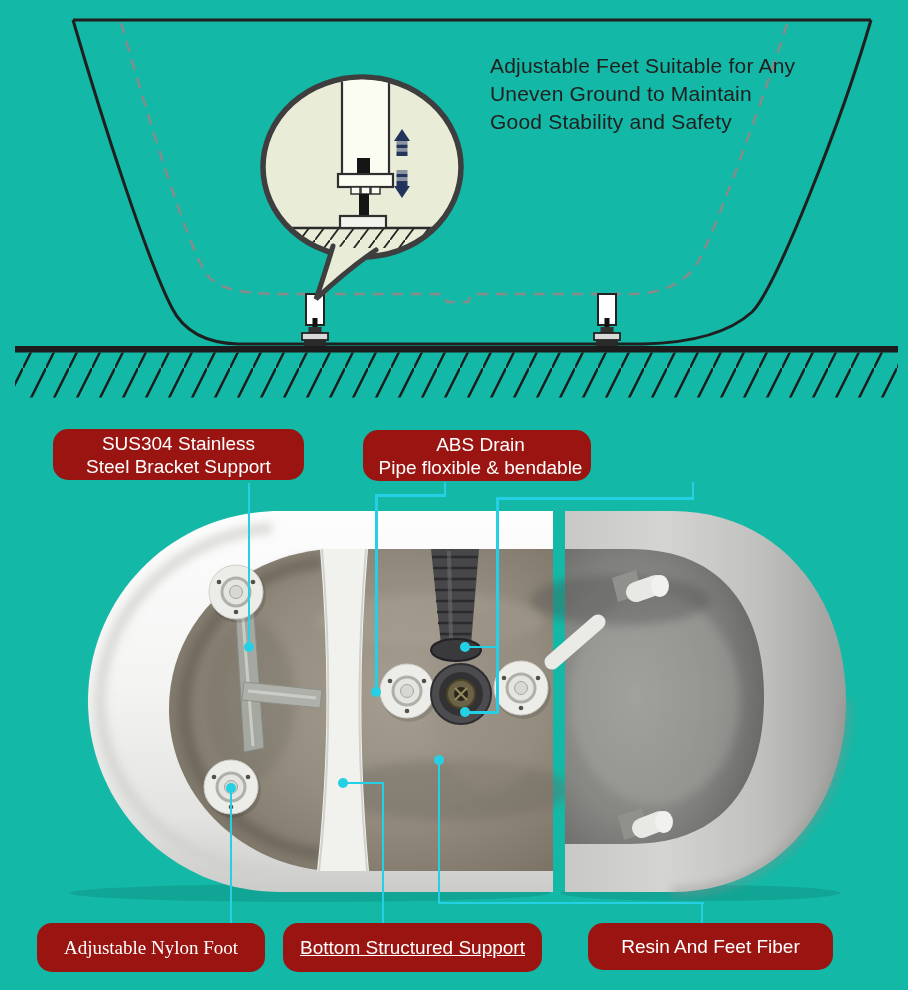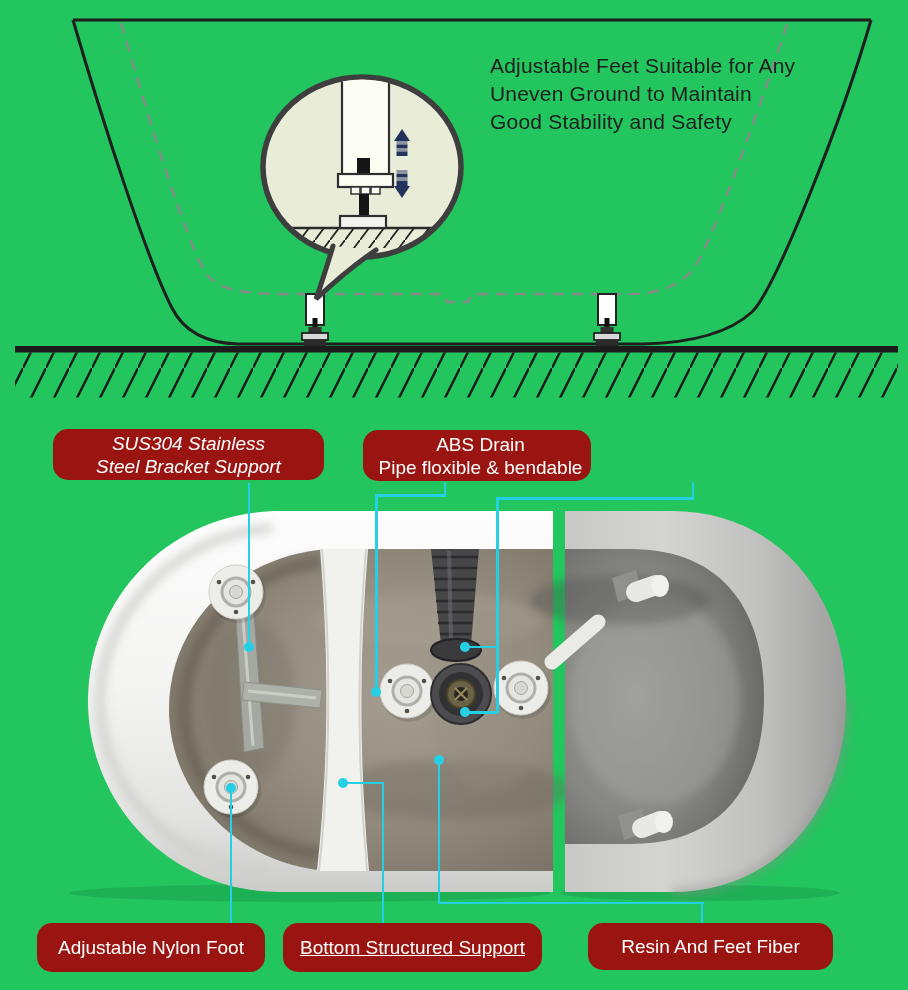--- a/index.html
+++ b/index.html
@@ -2,21 +2,21 @@
 <html style="--label-bg: #9a1511; --label-text: #ffffff; --connector: #26d0e4;"><head>
 <meta charset="utf-8">
 <style>
   :root{
     --label-bg:#9a1511;
     --label-text:#ffffff;
     --connector:#26d0e4;
   }
   html,body{margin:0;padding:0;background:#ffffff;}
   .stage{
-    position:relative;width:908px;height:990px;background:#22c55e;
+    position:relative;width:908px;height:990px;background:#14b8a6;
     font-family:"Liberation Sans",sans-serif;overflow:hidden;
   }
   .gfx{position:absolute;left:0;top:0;}
   .top-text{
     position:absolute;left:490px;top:52px;width:330px;
     font-size:21px;line-height:28px;color:#202020;
     white-space:pre-line;letter-spacing:0.2px;
   }
   .callout{
     position:absolute;background:var(--label-bg);color:var(--label-text);
@@ -273,21 +273,21 @@
     <div class="cl" style="left:381.5px;top:781.5px;width:2.5px;height:141.5px;"></div>
     <div class="cd" style="left:343px;top:783px;"></div>
   </div>
   <div>
     <div class="cl" style="left:437.5px;top:760px;width:2.5px;height:143px;"></div>
     <div class="cl" style="left:437.5px;top:901.5px;width:266px;height:2.5px;"></div>
     <div class="cl" style="left:700.5px;top:901.5px;width:2.5px;height:21.5px;"></div>
     <div class="cd" style="left:439px;top:760px;"></div>
   </div>
 
-  <div class="callout" style="left:53px;top:429px;width:271px;height:51px;font-style:italic;">SUS304 Stainless
+  <div class="callout" style="left:53px;top:429px;width:251px;height:51px;">SUS304 Stainless
 Steel Bracket Support</div>
   <div class="callout" style="left:363px;top:430px;width:228px;height:51px;padding-left:13px;">ABS Drain
 Pipe floxible &amp; bendable</div>
-  <div class="callout" style="left:37px;top:923px;width:228px;height:49px;">Adjustable Nylon Foot</div>
+  <div class="callout" style="left:37px;top:923px;width:228px;height:49px;font-family:Liberation Serif, serif;">Adjustable Nylon Foot</div>
   <div class="callout" style="left:283px;top:923px;width:259px;height:49px;text-decoration:underline;">Bottom Structured Support</div>
   <div class="callout" style="left:588px;top:923px;width:245px;height:47px;">Resin And Feet Fiber</div>
 
 </div>
 
 </body></html>

